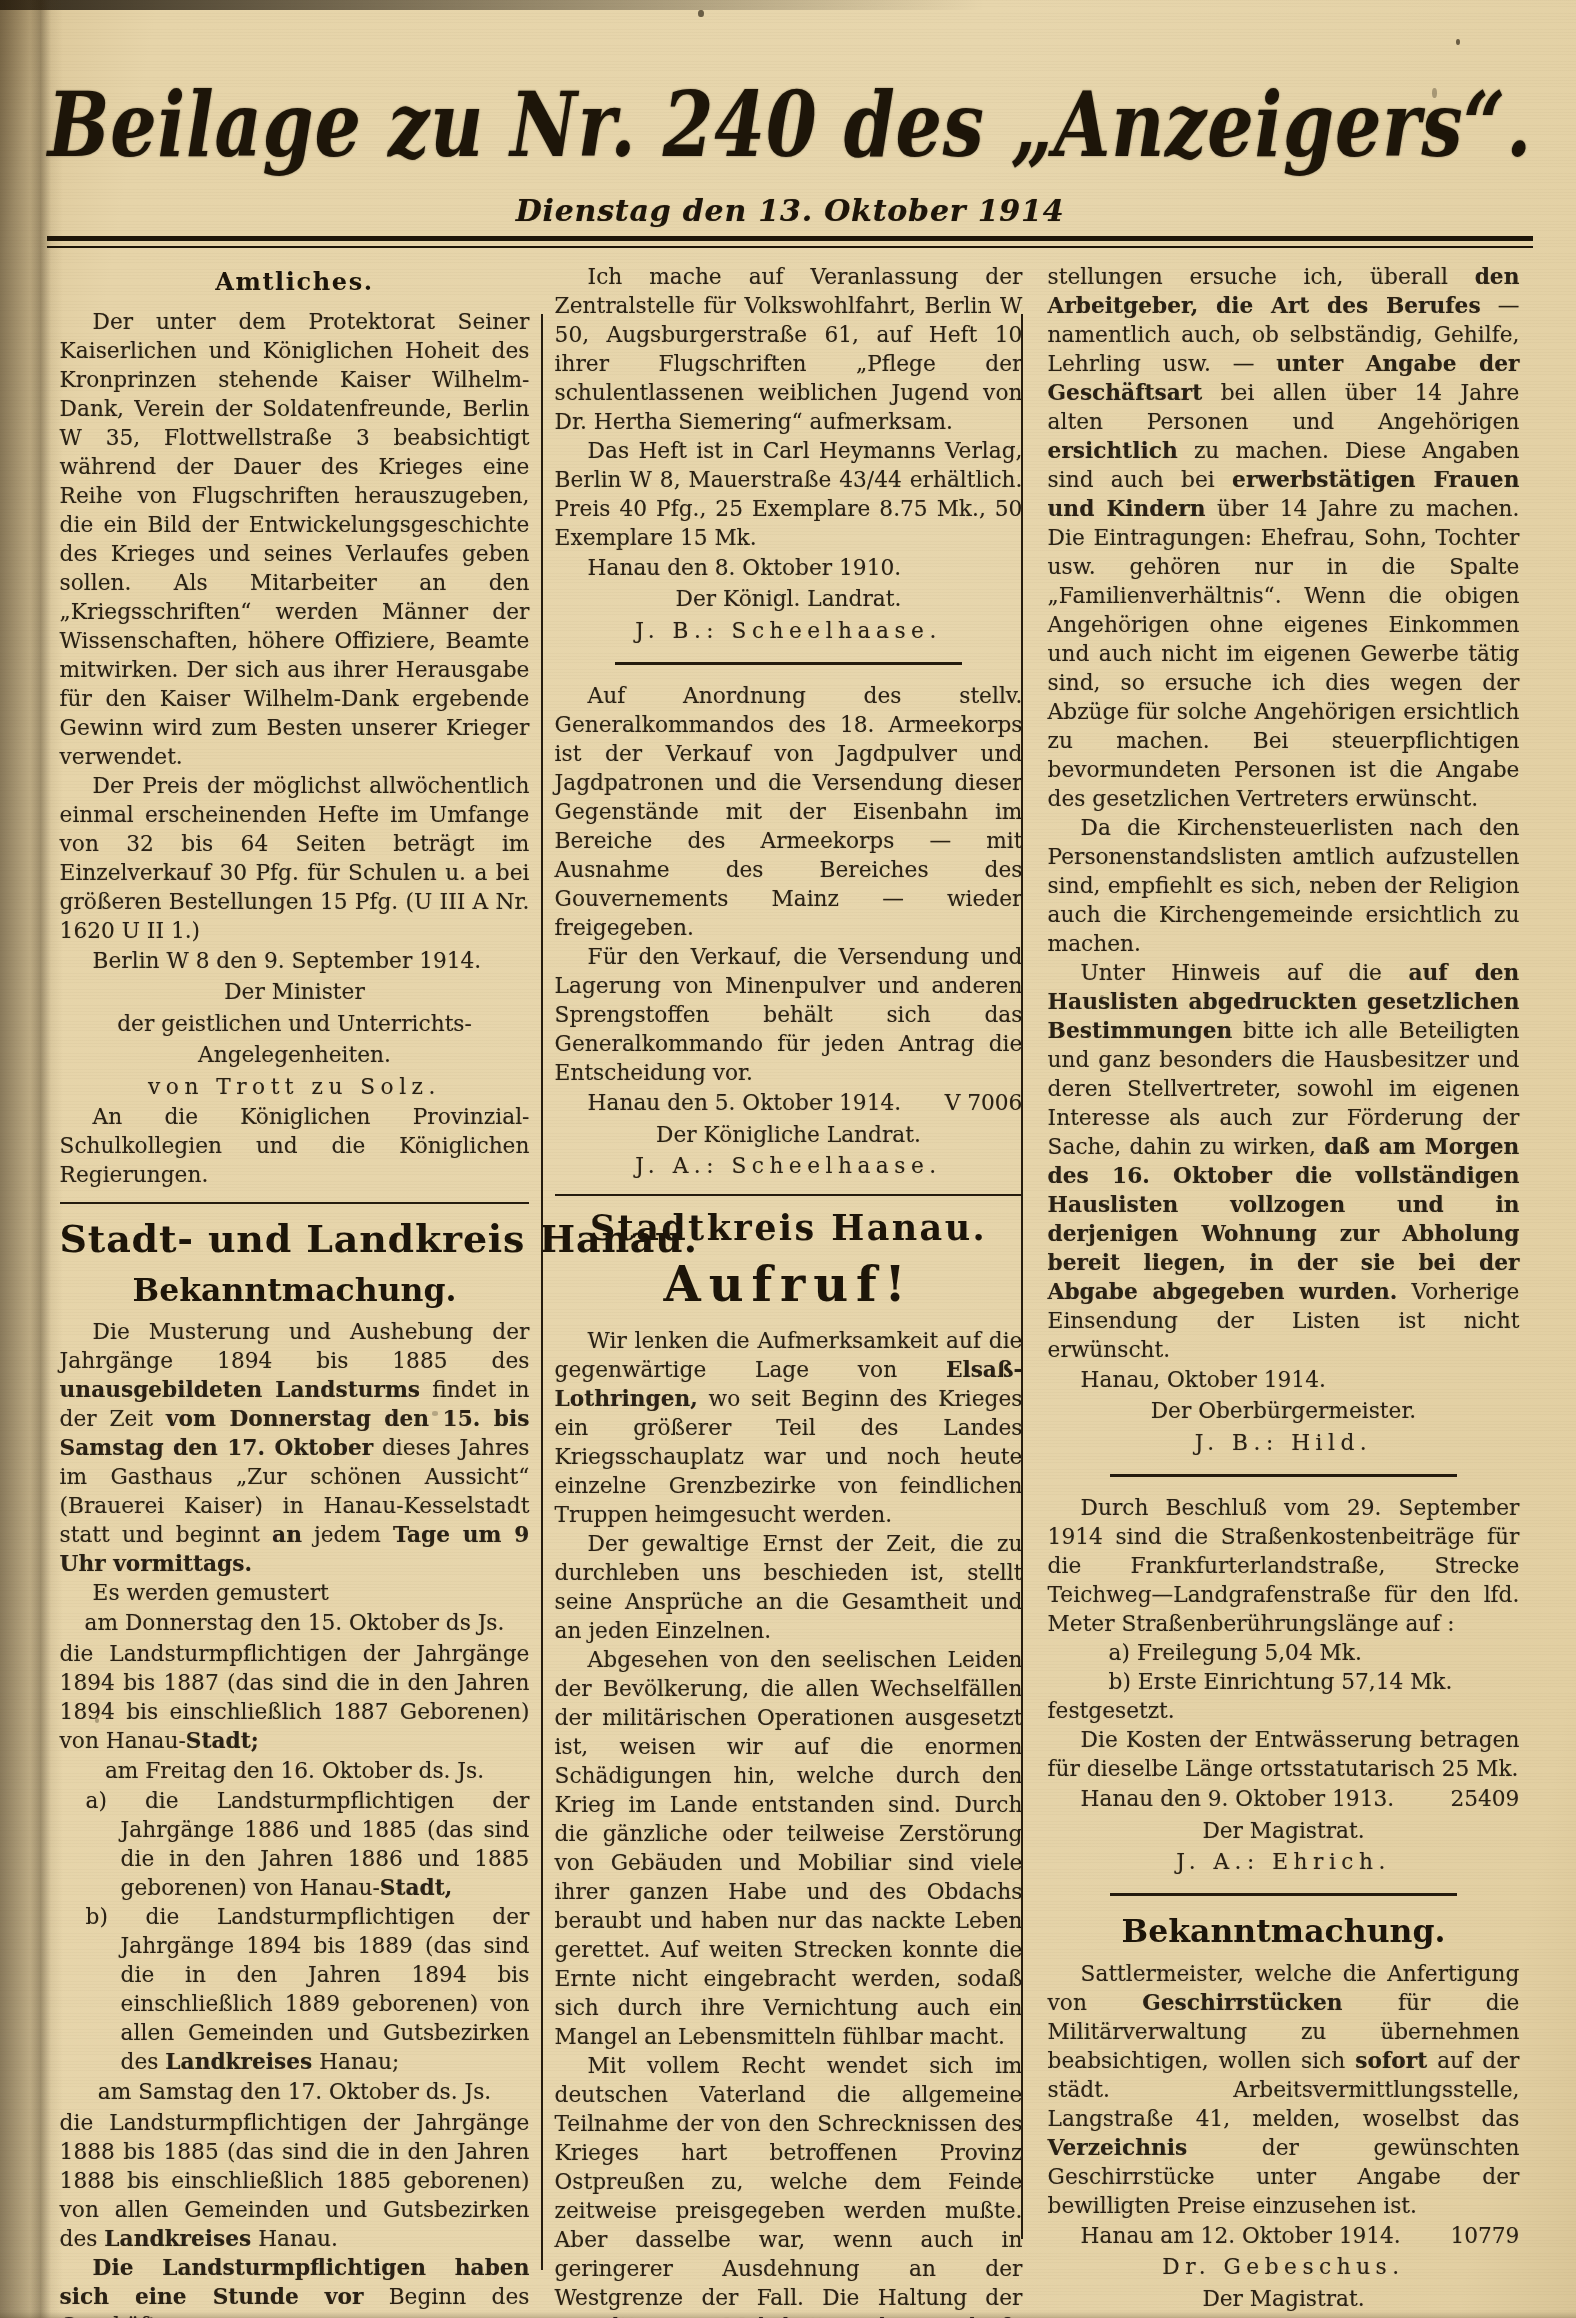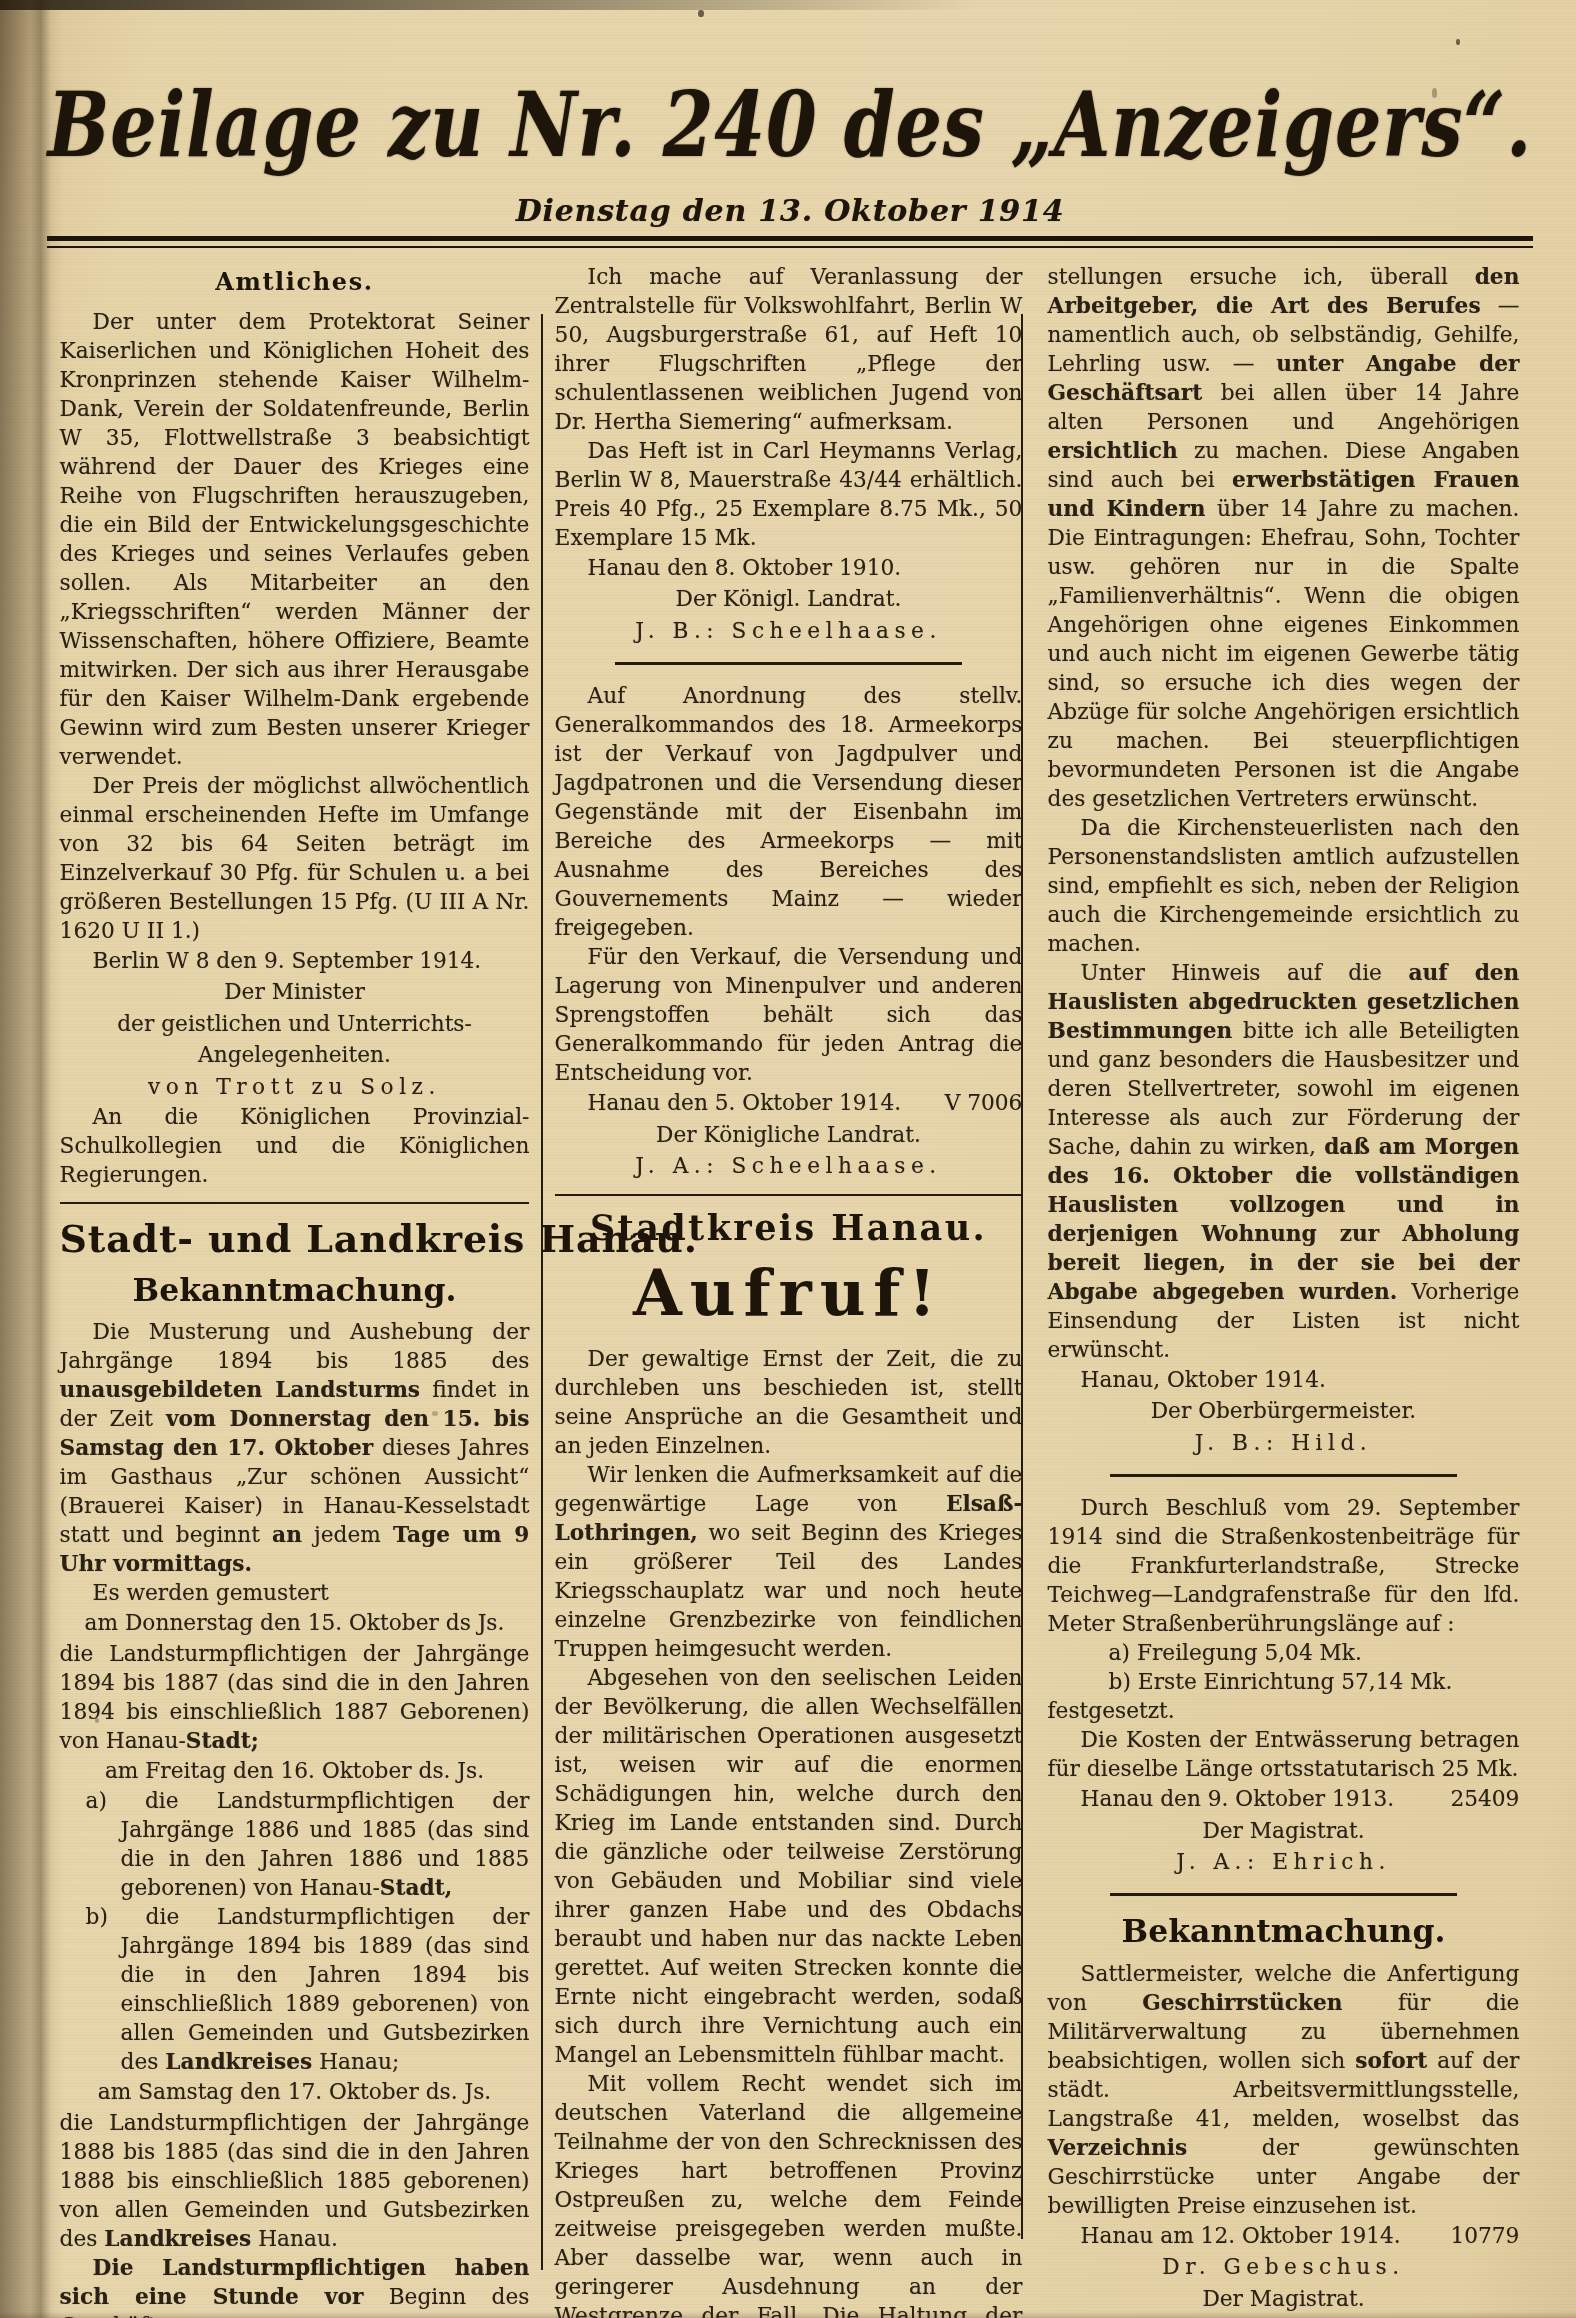--- a/index.html
+++ b/index.html
@@ -59,21 +59,21 @@
   .cline{font-size:21.7px;line-height:31.5px;text-align:center;text-shadow:0 0 0.8px rgba(42,33,20,0.35);}
   .cbold{font-weight:normal;}
   .csp{letter-spacing:5.5px;}
   .lline{font-size:21.7px;line-height:31.5px;text-indent:33px;text-shadow:0 0 0.8px rgba(42,33,20,0.35);}
   .dl{display:flex;justify-content:space-between;font-size:21.7px;line-height:31.5px;
       text-shadow:0 0 0.8px rgba(42,33,20,0.35);}
   .dl .l{text-indent:33px;}
   .hA{font-size:24px;font-weight:bold;text-align:center;letter-spacing:1.6px;margin:4.7px 0 11px;color:#1d1509;}
   .hL{font-size:38px;font-weight:bold;text-align:center;letter-spacing:0.8px;margin:12.6px 0 4.7px;color:#1d1509;white-space:nowrap;}
   .hL2{font-size:35px;font-weight:bold;text-align:center;letter-spacing:2.4px;margin:11px 0 0;color:#1d1509;}
-  .hXL{font-size:63px;font-weight:bold;text-align:center;letter-spacing:7.9px;margin:7.9px 0 14px;color:#1d1509;}
+  .hXL{font-size:48px;font-weight:bold;text-align:center;letter-spacing:7.9px;margin:7.9px 0 14px;color:#1d1509;}
   .hM{font-size:31.5px;font-weight:bold;text-align:center;margin:9.5px 0 9.5px;color:#1d1509;}
   .ruleS{width:347px;border-top:3.2px solid #241b0e;margin:15.8px auto 15.8px;}
   .ruleL{border-top:2.4px solid #241b0e;margin:12.6px 0 6.3px;}
 </style>
 </head>
 <body>
 
 <div class="sheet">
   <div class="edge-top"></div>
   <div class="edge-left"></div>
@@ -129,22 +129,22 @@
           <p class="p"><span>Für den Verkauf, die Versendung und Lagerung von Minenpulver und anderen Sprengstoffen behält sich das Generalkommando für jeden Antrag die Entscheidung vor.</span></p>
           <div class="dl">
             <span class="l"><span>Hanau den 5. Oktober 1914.</span></span>
             <span class="r"><span>V 7006</span></span>
           </div>
           <div class="cline"><span>Der Königliche Landrat.</span></div>
           <div class="cline csp"><span>J. A.: Scheelhaase.</span></div>
           <div class="ruleL"></div>
           <div class="hL2"><span>Stadtkreis Hanau.</span></div>
           <div class="hXL"><span>Aufruf!</span></div>
+          <p class="p"><span>Wir lenken die Aufmerksamkeit auf die gegenwärtige Lage von </span><b>Elsaß-Lothringen,</b><span> wo seit Beginn des Krieges ein größerer Teil des Landes Kriegsschauplatz war und noch heute einzelne Grenzbezirke von feindlichen Truppen heimgesucht werden.</span></p>
           <p class="p"><span>Der gewaltige Ernst der Zeit, die zu durchleben uns beschieden ist, stellt seine Ansprüche an die Gesamtheit und an jeden Einzelnen.</span></p>
-          <p class="p"><span>Wir lenken die Aufmerksamkeit auf die gegenwärtige Lage von </span><b>Elsaß-Lothringen,</b><span> wo seit Beginn des Krieges ein größerer Teil des Landes Kriegsschauplatz war und noch heute einzelne Grenzbezirke von feindlichen Truppen heimgesucht werden.</span></p>
           <p class="p"><span>Abgesehen von den seelischen Leiden der Bevölkerung, die allen Wechselfällen der militärischen Operationen ausgesetzt ist, weisen wir auf die enormen Schädigungen hin, welche durch den Krieg im Lande entstanden sind. Durch die gänzliche oder teilweise Zerstörung von Gebäuden und Mobiliar sind viele ihrer ganzen Habe und des Obdachs beraubt und haben nur das nackte Leben gerettet. Auf weiten Strecken konnte die Ernte nicht eingebracht werden, sodaß sich durch ihre Vernichtung auch ein Mangel an Lebensmitteln fühlbar macht.</span></p>
           <p class="p"><span>Mit vollem Recht wendet sich im deutschen Vaterland die allgemeine Teilnahme der von den Schrecknissen des Krieges hart betroffenen Provinz Ostpreußen zu, welche dem Feinde zeitweise preisgegeben werden mußte. Aber dasselbe war, wenn auch in geringerer Ausdehnung an der Westgrenze der Fall. Die Haltung der gewaltigen Mehrheit der elsaß-lothringischen Bevölkerung hat von der ersten Stunde der Mobilmachung an bis heute die höchste Anerkennung verdient und gefunden, sodaß wir ihr unsere warme Teilnahme und tatkräftige Unterstützung nicht versagen dürfen.</span></p>
         </div>
       <div class="col col3" id="col-2">
           <p class="p p0"><span>stellungen ersuche ich, überall </span><b>den Arbeitgeber, die Art des Berufes</b><span> — namentlich auch, ob selbständig, Gehilfe, Lehrling usw. — </span><b>unter Angabe der Geschäftsart</b><span> bei allen über 14 Jahre alten Personen und Angehörigen </span><b>ersichtlich</b><span> zu machen. Diese Angaben sind auch bei </span><b>erwerbstätigen Frauen und Kindern</b><span> über 14 Jahre zu machen. Die Eintragungen: Ehefrau, Sohn, Tochter usw. gehören nur in die Spalte „Familienverhältnis“. Wenn die obigen Angehörigen ohne eigenes Einkommen und auch nicht im eigenen Gewerbe tätig sind, so ersuche ich dies wegen der Abzüge für solche Angehörigen ersichtlich zu machen. Bei steuerpflichtigen bevormundeten Personen ist die Angabe des gesetzlichen Vertreters erwünscht.</span></p>
           <p class="p"><span>Da die Kirchensteuerlisten nach den Personenstandslisten amtlich aufzustellen sind, empfiehlt es sich, neben der Religion auch die Kirchengemeinde ersichtlich zu machen.</span></p>
           <p class="p"><span>Unter Hinweis auf die </span><b>auf den Hauslisten abgedruckten gesetzlichen Bestimmungen</b><span> bitte ich alle Beteiligten und ganz besonders die Hausbesitzer und deren Stellvertreter, sowohl im eigenen Interesse als auch zur Förderung der Sache, dahin zu wirken, </span><b>daß am Morgen des 16. Oktober die vollständigen Hauslisten vollzogen und in derjenigen Wohnung zur Abholung bereit liegen, in der sie bei der Abgabe abgegeben wurden.</b><span> Vorherige Einsendung der Listen ist nicht erwünscht.</span></p>
           <div class="lline"><span>Hanau, Oktober 1914.</span></div>
           <div class="cline"><span>Der Oberbürgermeister.</span></div>
           <div class="cline csp"><span>J. B.: Hild.</span></div>

